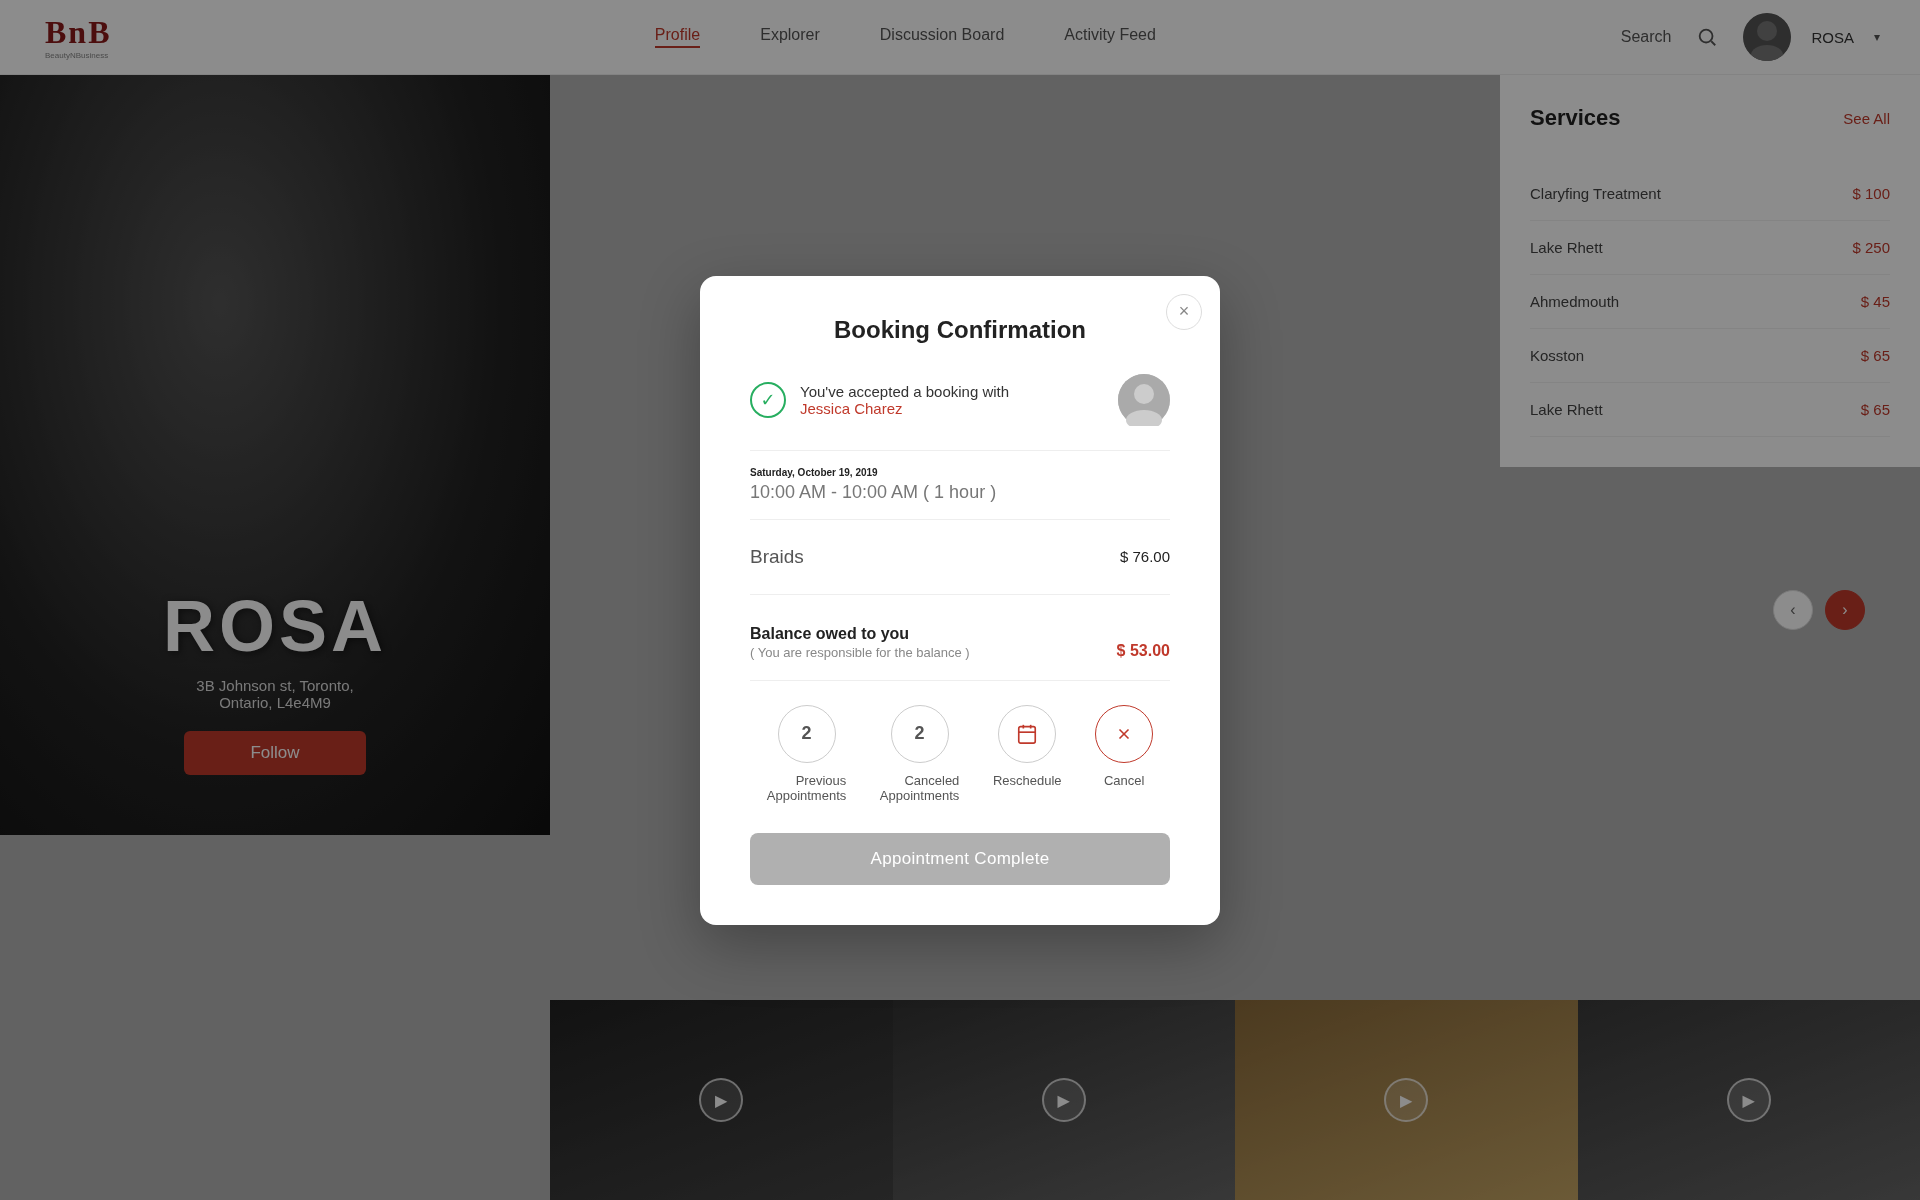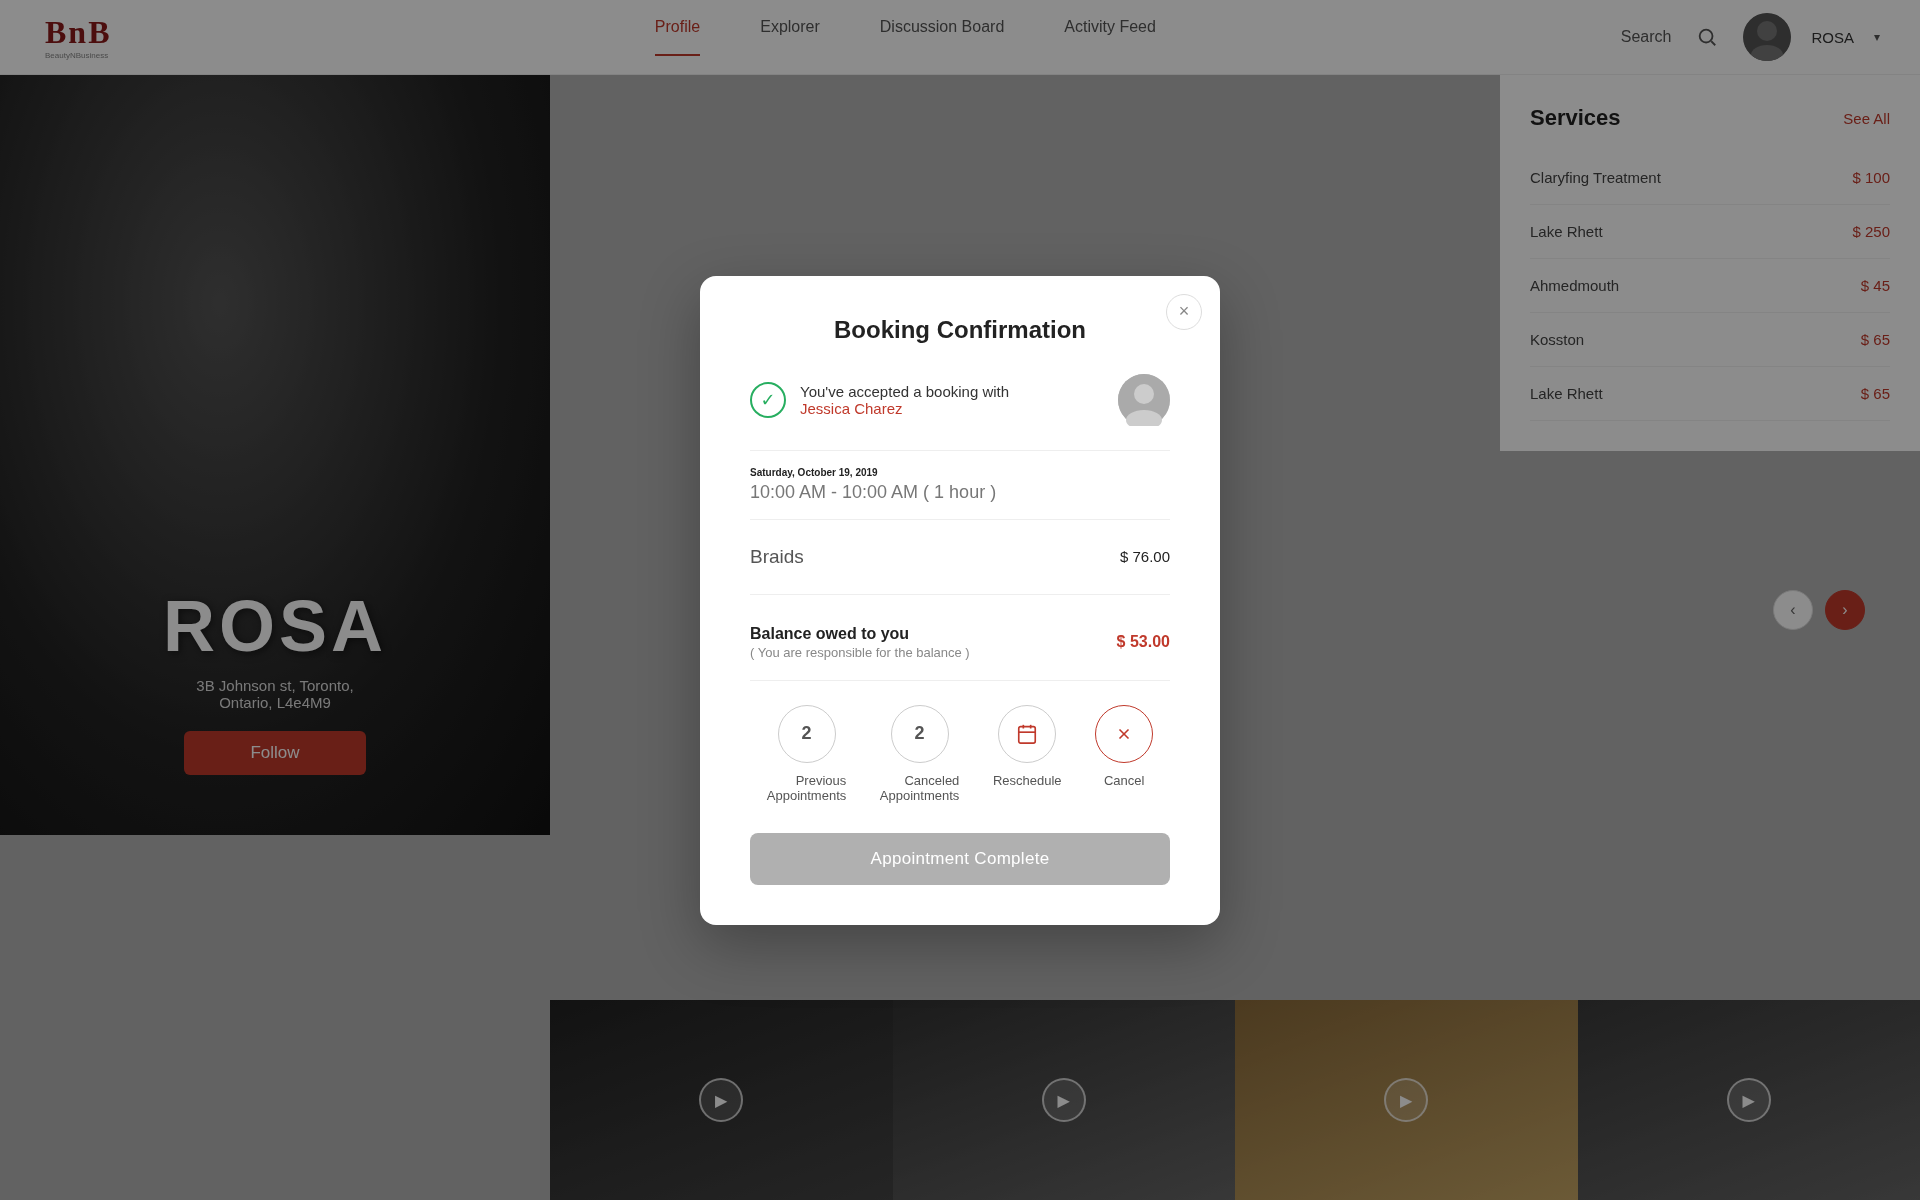--- a/index.html
+++ b/index.html
@@ -47,21 +47,21 @@
     }
     .navbar-link {
       font-size: 16px;
       color: #555;
       cursor: pointer;
       text-decoration: none;
     }
     .navbar-link.active {
       color: #c0392b;
       border-bottom: 2px solid #c0392b;
-      padding-bottom: 18px;
+      padding-bottom: 2px;
     }
     .navbar-right {
       display: flex;
       align-items: center;
       gap: 20px;
     }
     .navbar-search-label {
       font-size: 16px;
       color: #555;
     }
@@ -144,21 +144,21 @@
       top: 75px;
       right: 0;
       width: 420px;
       padding: 30px 30px;
       background: #fff;
     }
     .services-header {
       display: flex;
       justify-content: space-between;
       align-items: center;
-      margin-bottom: 20px;
+      margin-bottom: 36px;
     }
     .services-title {
       font-size: 22px;
       font-weight: 600;
       color: #222;
     }
     .see-all-link {
       font-size: 15px;
       color: #c0392b;
       cursor: pointer;
@@ -348,21 +348,21 @@
       color: #222;
     }
     .pricing-value.deposit {
       color: #27ae60;
       font-weight: 600;
     }
 
     .balance-row {
       display: flex;
       justify-content: space-between;
-      align-items: center;
+      align-items: flex-end;
       padding: 14px 0 4px 0;
     }
     .balance-label {
       font-size: 16px;
       font-weight: 700;
       color: #222;
     }
     .balance-note {
       font-size: 13px;
       color: #888;

